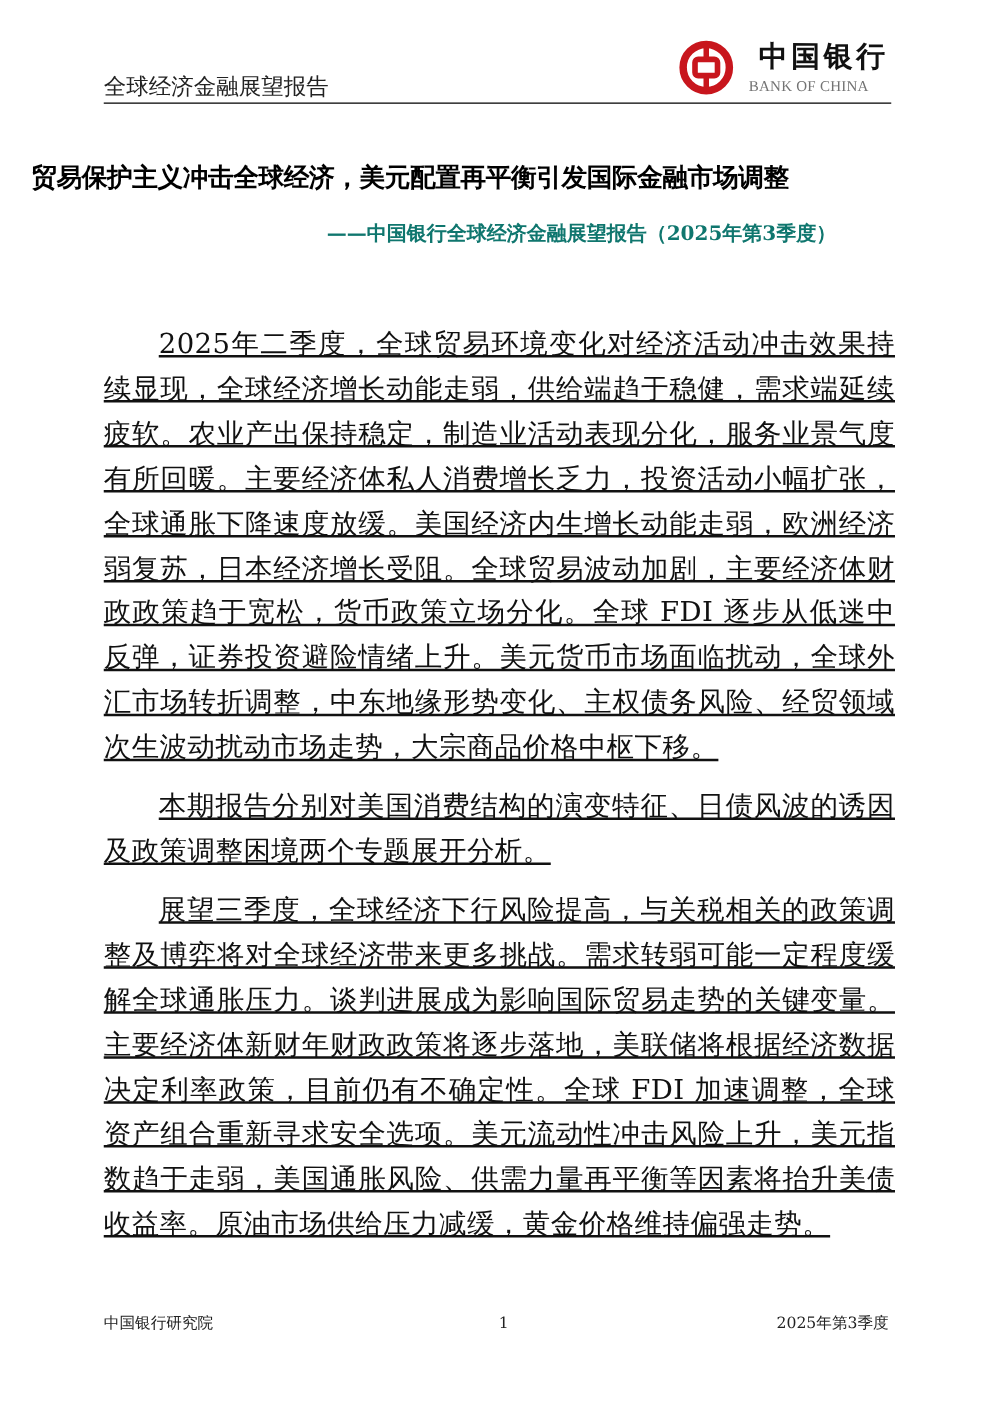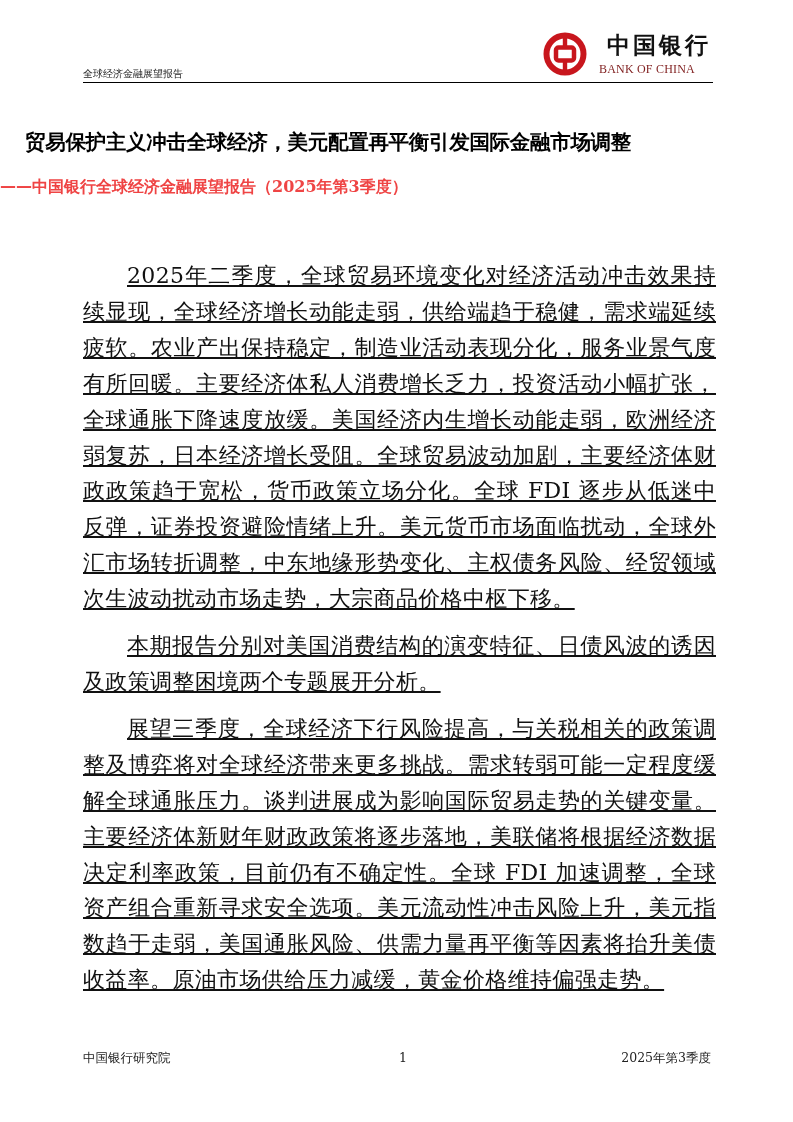--- a/index.html
+++ b/index.html
@@ -7,50 +7,50 @@
       width: 793px; height: 1122px; position: relative; overflow: hidden;
       font-family: "DejaVu Serif", "Liberation Serif", serif;
       color: #111;
     }
     .page-header {
       position: absolute; left: 83px; top: 30px; width: 630px; height: 52px;
       border-bottom: 1.5px solid #000;
     }
     .header-title {
       position: absolute; left: 0; bottom: 1px;
-      font-size: 10px; color: #222; letter-spacing: 0px;
+      font-size: 18px; color: #222; letter-spacing: 0px;
       font-family: "DejaVu Serif", "Liberation Serif", serif;
       margin-top: 40px;
     }
     .logo {
       position: absolute; right: 0; top: 0; height: 50px; width: 170px;
     }
     .logo-mark {
       position: absolute; left: 0; top: 2px; width: 44px; height: 44px;
     }
     .logo-cn {
       position: absolute; left: 64px; top: 0px;
       font-size: 23px; color: #111; letter-spacing: 3px;
       font-family: "DejaVu Serif", "Liberation Serif", serif; font-weight: bold;
     }
     .logo-en {
       position: absolute; left: 56px; top: 32px;
-      font-size: 12px; color: #7f1d1d;
+      font-size: 12px; color: #737373;
       font-family: "Liberation Serif", "DejaVu Serif", serif;
       letter-spacing: 0.2px;
     }
     .doc-title {
       position: absolute; left: 0; width: 656px; top: 128px;
       text-align: center; font-size: 20.5px; font-weight: bold; color: #000;
       font-family: "DejaVu Sans", "Liberation Sans", sans-serif;
       letter-spacing: -0.3px;
     }
     .doc-subtitle {
       position: absolute; left: 0; width: 669px; top: 177px;
-      text-align: left; font-size: 16px; font-weight: bold; color: #ef4444;
+      text-align: right; font-size: 16px; font-weight: bold; color: #0f766e;
       font-family: "DejaVu Serif", "Liberation Serif", serif;
     }
     .body-text {
       position: absolute; left: 83px; top: 258px; width: 633px;
     }
     .para {
       margin: 0 0 11px 0;
       font-size: 22px; line-height: 35.9px; color: #111;
       text-indent: 2em; text-align: justify;
       font-family: "DejaVu Serif", "Liberation Serif", serif;

